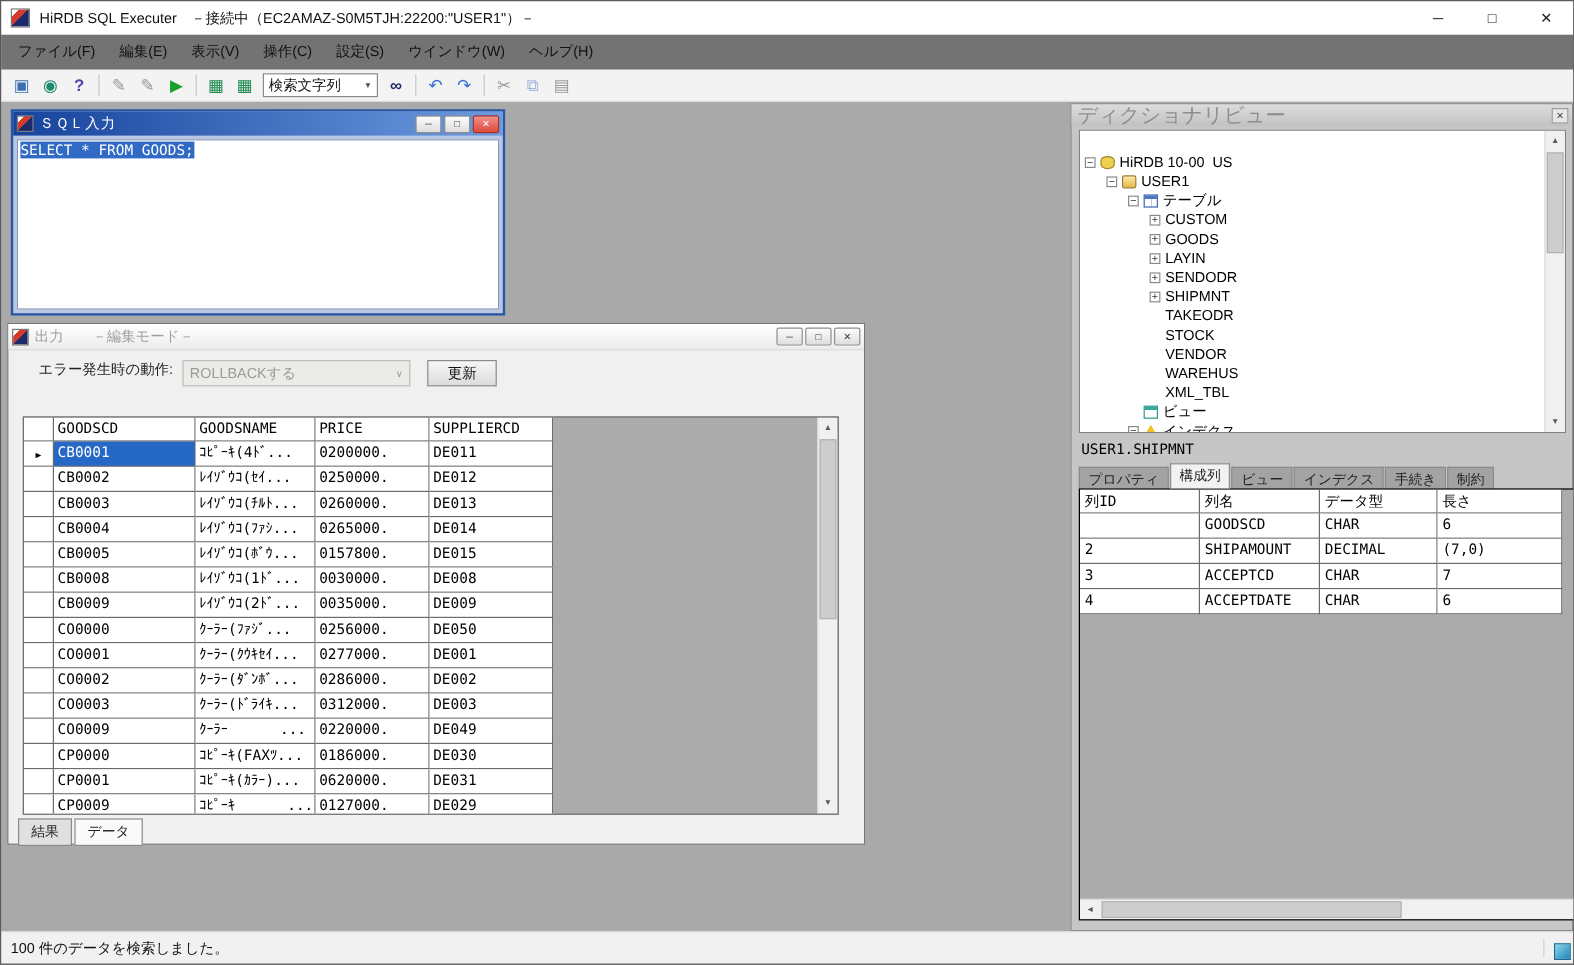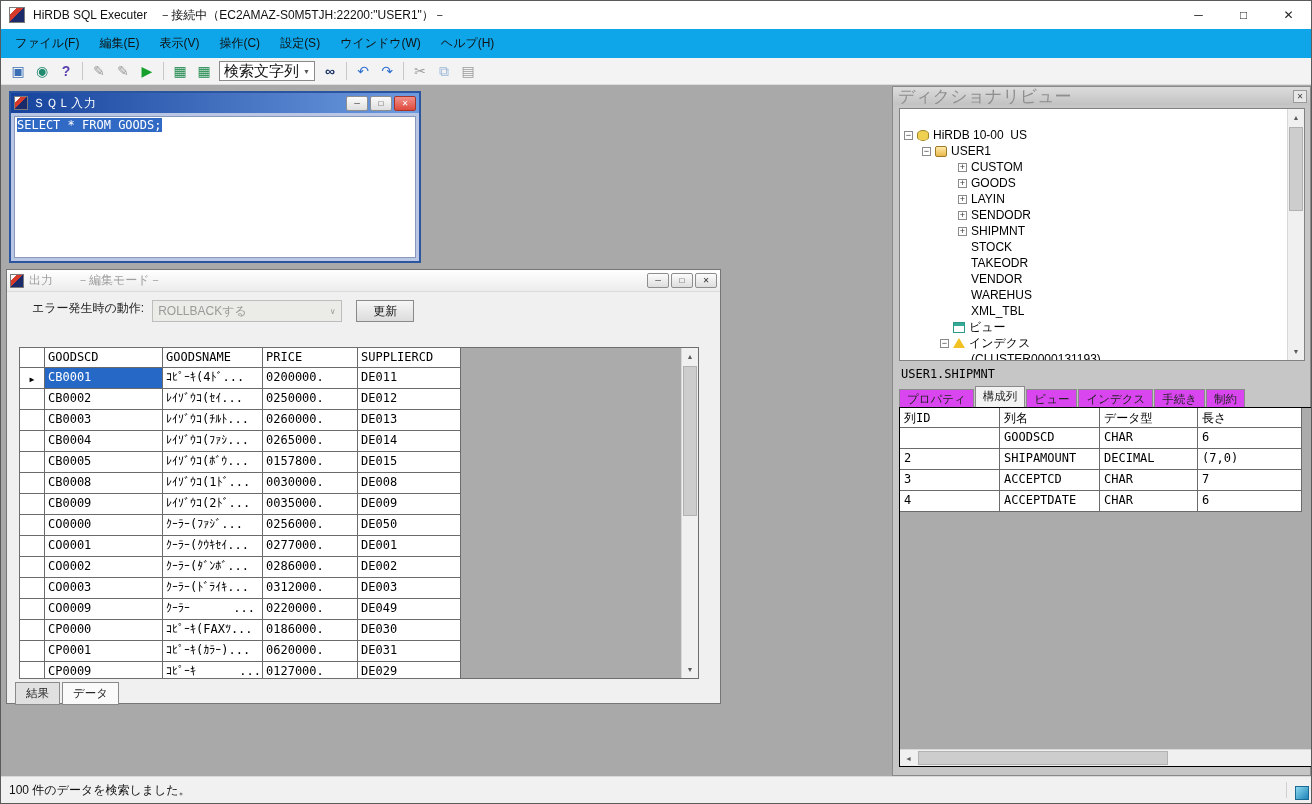--- a/index.html
+++ b/index.html
@@ -9,34 +9,34 @@
 
   
   .titlebar { position:absolute; top:0; left:0; right:0; height:28px; background:#ffffff; display:flex; align-items:center; }
   .app-icon { width:16px; height:16px; margin-left:8px; border:1px solid #7a7a7a; flex:none;
               background:linear-gradient(135deg,#ffffff 0 22%,#d63a2a 22% 48%,#1a2a6a 48% 100%); }
   .title-text { margin-left:8px; font-size:12px; color:#111; white-space:pre; }
   .win-controls { position:absolute; right:0; top:0; height:28px; display:flex; }
   .wc { width:45px; height:28px; display:flex; align-items:center; justify-content:center; font-size:12px; color:#222; }
 
   
-  .menubar { position:absolute; top:28px; left:0; right:0; height:29px; background:#0ea5e9; display:flex; align-items:center; padding-left:4px; }
+  .menubar { position:absolute; top:28px; left:0; right:0; height:29px; background:#737373; display:flex; align-items:center; padding-left:4px; }
   .menu-item { padding:5px 10px; font-size:12px; color:#111; white-space:pre; }
 
   
   .toolbar { position:absolute; top:57px; left:0; right:0; height:27px; background:#f3f3f3; border-bottom:1px solid #dcdcdc; display:flex; align-items:center; padding-left:5px; }
   .tbtn { width:24px; height:22px; display:flex; align-items:center; justify-content:center; flex:none; }
   .tglyph { font-size:14px; line-height:1; }
   .tsep { width:1px; height:18px; background:#c8c8c8; margin:0 4px; flex:none; }
   .c-connect{color:#3a6fb5;} .c-globe{color:#1f8a6d;} .c-help{color:#5b3fae;font-weight:bold;}
   .c-pen{color:#9a9a9a;} .c-run{color:#18a02c;} .c-grid{color:#1f8a4d;}
   .c-find{color:#1a2f63;font-weight:bold;} .c-undo{color:#2f6fd0;} .c-redo{color:#2f6fd0;}
   .c-cut{color:#9a9a9a;} .c-copy{color:#9cb8d8;} .c-paste{color:#9a9a9a;}
   .tcombo { width:96px; height:20px; background:#fff; border:1px solid #8a8a8a; display:flex; align-items:center; margin:0 3px; flex:none; }
-  .tcombo-text { flex:1; padding:0 4px; font-size:15px; color:#111; overflow:hidden; white-space:nowrap; }
+  .tcombo-text { flex:1; padding:0 4px; font-size:12px; color:#111; overflow:hidden; white-space:nowrap; }
   .tcombo-arrow { width:15px; text-align:center; color:#555; font-size:7px; }
   .tcombo-arrow::before { content:"▼"; }
 
   
   .mdi { position:absolute; top:84px; left:0; right:0; bottom:27px; background:#a9a9a9; }
 
   
   .sql-window { position:absolute; left:8px; top:6px; width:412px; height:172px; background:#b9c6e4; border:2px solid #2c55a0; z-index:3; }
   .sql-titlebar { height:20px; background:linear-gradient(90deg,#16439c,#6d9be0); display:flex; align-items:center; padding:0 3px; }
   .app-icon.small { width:14px; height:14px; margin-left:0; }
@@ -97,21 +97,21 @@
   .ti-db { width:12px; height:11px; background:#f0d050; border:1px solid #a08828; border-radius:50% / 35%; }
   .ti-user { width:12px; height:11px; background:linear-gradient(#ffe9a8,#e8b84a); border:1px solid #9a7a28; border-radius:2px; }
   .ti-table { width:12px; height:11px; border:1px solid #3a66b0; background-color:#fff;
               background-image:linear-gradient(#4a76c0 0 3px, transparent 3px), linear-gradient(90deg, transparent 0 5px, #b8c8e8 5px 6px, transparent 6px); }
   .ti-view { width:12px; height:11px; border:1px solid #2a9a8a; background-color:#fff;
              background-image:linear-gradient(#35ab97 0 3px, transparent 3px); }
   .ti-warn { width:0; height:0; border-left:6px solid transparent; border-right:6px solid transparent; border-bottom:10px solid #f2c222; }
 
   .selected-obj { position:absolute; left:8px; top:280px; font-size:12px; color:#000; font-family:"DejaVu Sans Mono","Liberation Mono",monospace; }
   .dict-tabs { position:absolute; left:6px; top:299px; display:flex; align-items:flex-end; height:21px; }
-  .dtab { padding:2px 7px 3px; border:1px solid #8a8a8a; border-bottom:none; background:#d946ef; color:#222; font-size:11.5px; height:18px; margin-right:1px; white-space:pre; }
+  .dtab { padding:2px 7px 3px; border:1px solid #8a8a8a; border-bottom:none; background:#a3a3a3; color:#222; font-size:11.5px; height:18px; margin-right:1px; white-space:pre; }
   .dtab.active { background:#f2f2f2; height:21px; position:relative; z-index:2; }
 
   .cols-table { position:absolute; left:6px; top:320px; width:484px; height:360px; background:#ababab; border:1px solid #000000; overflow:hidden; }
   .rrow { display:flex; height:21px; }
   .rrow.header { height:20px; }
   .rcell { flex:none; background:#fff; border-right:1px solid #6b6b6b; border-bottom:1px solid #6b6b6b; font-family:"DejaVu Sans Mono","Liberation Mono",monospace; font-size:12px; padding:2px 4px; overflow:hidden; white-space:pre; }
   .rc0{width:100px;} .rc1{width:100px;} .rc2{width:98px;} .rc3{width:104px;}
 
   .hscroll { position:absolute; left:0; right:0; bottom:0; height:17px; background:#f0f0f0; border-top:1px solid #d8d8d8; }
   .harr { position:absolute; top:0; width:17px; height:16px; display:flex; align-items:center; justify-content:center; color:#5a5a5a; font-size:7px; }
@@ -378,20 +378,25 @@
           <div class="titem" style="padding-left:4px">
             <span class="texp minus"></span>
             <span class="ticon ti-db"></span>
             <span>HiRDB 10-00  US</span>
           </div>
           <div class="titem" style="padding-left:22px">
             <span class="texp minus"></span>
             <span class="ticon ti-user"></span>
             <span>USER1</span>
           </div>
+          <div class="titem" style="padding-left:40px">
+            <span class="texp minus"></span>
+            <span class="ticon ti-table"></span>
+            <span>テーブル</span>
+          </div>
           <div class="titem" style="padding-left:58px">
             <span class="texp plus"></span>
             <span>CUSTOM</span>
           </div>
           <div class="titem" style="padding-left:58px">
             <span class="texp plus"></span>
             <span>GOODS</span>
           </div>
           <div class="titem" style="padding-left:58px">
             <span class="texp plus"></span>
@@ -400,25 +405,25 @@
           <div class="titem" style="padding-left:58px">
             <span class="texp plus"></span>
             <span>SENDODR</span>
           </div>
           <div class="titem" style="padding-left:58px">
             <span class="texp plus"></span>
             <span>SHIPMNT</span>
           </div>
           <div class="titem" style="padding-left:58px">
             <span class="texp none"></span>
+            <span>TAKEODR</span>
+          </div>
+          <div class="titem" style="padding-left:58px">
+            <span class="texp none"></span>
             <span>STOCK</span>
-          </div>
-          <div class="titem" style="padding-left:58px">
-            <span class="texp none"></span>
-            <span>TAKEODR</span>
           </div>
           <div class="titem" style="padding-left:58px">
             <span class="texp none"></span>
             <span>VENDOR</span>
           </div>
           <div class="titem" style="padding-left:58px">
             <span class="texp none"></span>
             <span>WAREHUS</span>
           </div>
           <div class="titem" style="padding-left:58px">

